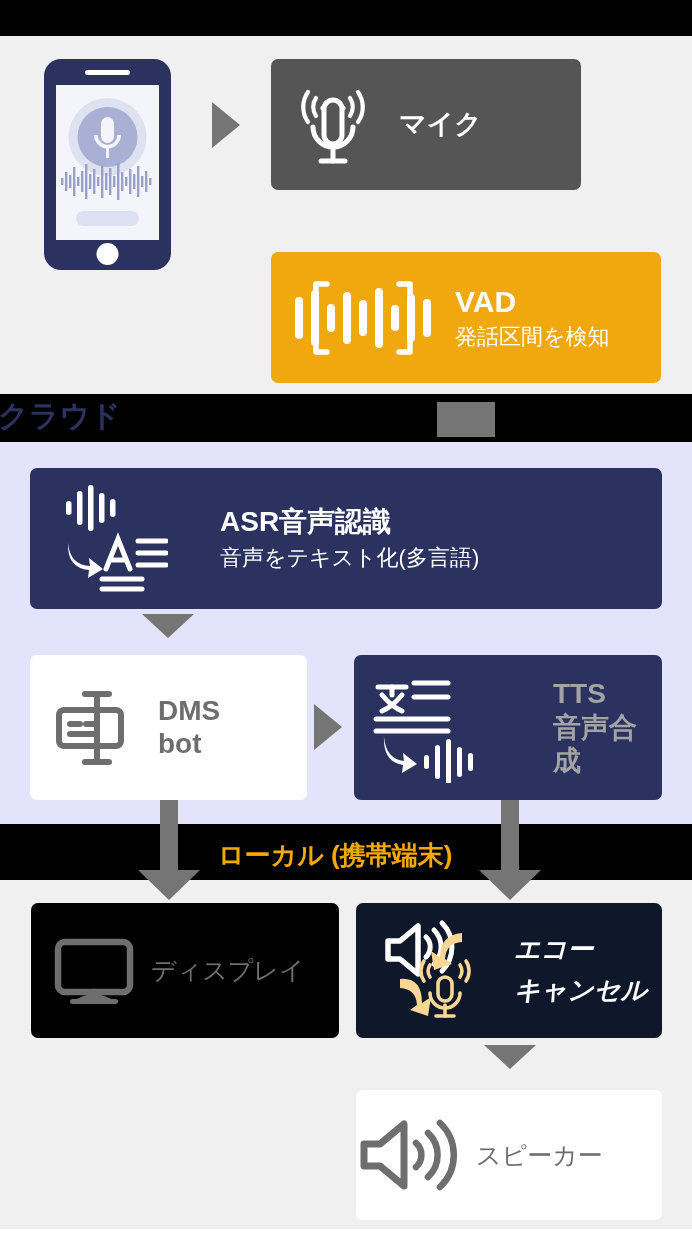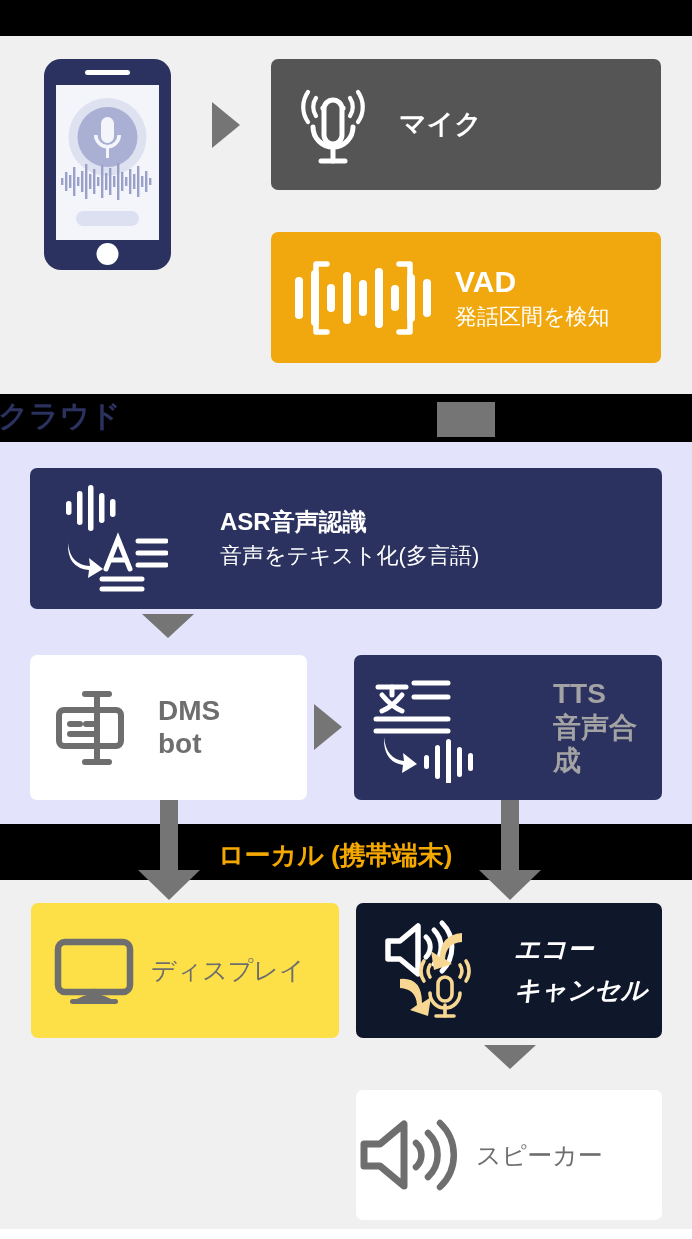--- a/index.html
+++ b/index.html
@@ -88,43 +88,43 @@
   .title-main {
     font-weight: bold;
     line-height: 1.15;
   }
   .title-sub {
     line-height: 1.25;
   }
 
   
   #card-mic {
-    left: 271px; top: 59px; width: 390px; height: 131px;
+    left: 271px; top: 59px; width: 310px; height: 131px;
     background: #555555;
     padding-left: 16px;
   }
   #card-mic .labels { margin-left: 20px; }
   #card-mic .title-main { color: #ffffff; font-size: 27px; }
 
   #card-vad {
-    left: 271px; top: 232px; width: 390px; height: 131px;
+    left: 271px; top: 252px; width: 390px; height: 131px;
     background: #f0a80e;
     padding-left: 22px;
   }
   #card-vad .labels { margin-left: 22px; }
   #card-vad .title-main { color: #ffffff; font-size: 30px; }
   #card-vad .title-sub  { color: #ffffff; font-size: 22px; margin-top: 4px; }
 
   #card-asr {
     left: 30px; top: 468px; width: 632px; height: 141px;
     background: #2b3260;
     padding-left: 28px;
   }
   #card-asr .labels { margin-left: 52px; }
-  #card-asr .title-main { color: #ffffff; font-size: 24px; }
+  #card-asr .title-main { color: #ffffff; font-size: 28px; }
   #card-asr .title-sub  { color: #ffffff; font-size: 22px; margin-top: 6px; }
 
   #card-dms {
     left: 30px; top: 655px; width: 277px; height: 145px;
     background: #ffffff;
     padding-left: 24px;
   }
   #card-dms .labels { margin-left: 18px; }
   #card-dms .title-main { color: #6e6e6e; font-size: 28px; }
   #card-dms .title-main.line2 { margin-top: 1px; }
@@ -133,21 +133,21 @@
     left: 354px; top: 655px; width: 308px; height: 145px;
     background: #2b3260;
     padding-left: 14px;
   }
   #card-tts .labels { margin-left: 28px; }
   #card-tts .title-main { color: #a3a3a3; font-size: 28px; margin-left: 37px; }
   #card-tts .title-main.line2 { margin-top: 2px; }
 
   #card-display {
     left: 31px; top: 903px; width: 308px; height: 135px;
-    background: #fde047;
+    background: #000000;
     padding-left: 22px;
   }
   #card-display .labels { margin-left: 16px; }
   #card-display .title-main { color: #6e6e6e; font-size: 25px; font-weight: normal; }
 
   #card-echo {
     left: 356px; top: 903px; width: 306px; height: 135px;
     background: #0f172a;
     padding-left: 14px;
     font-style: italic;

